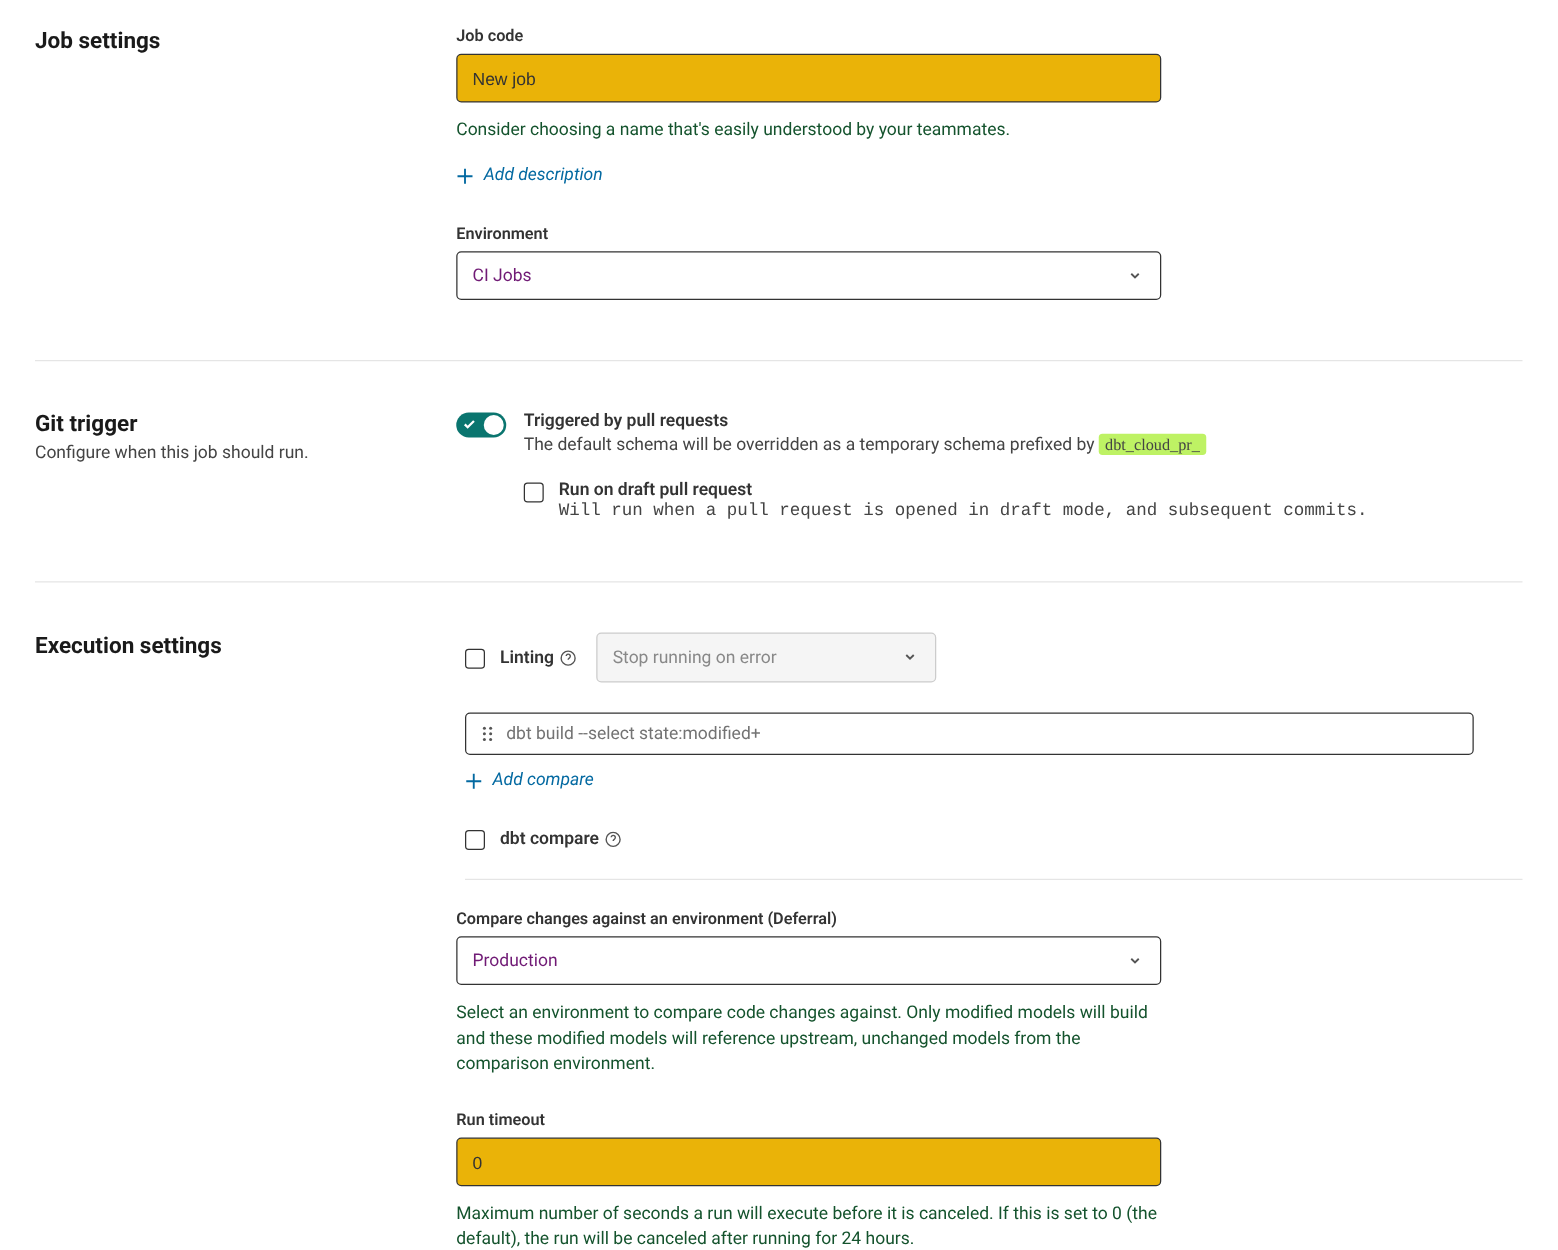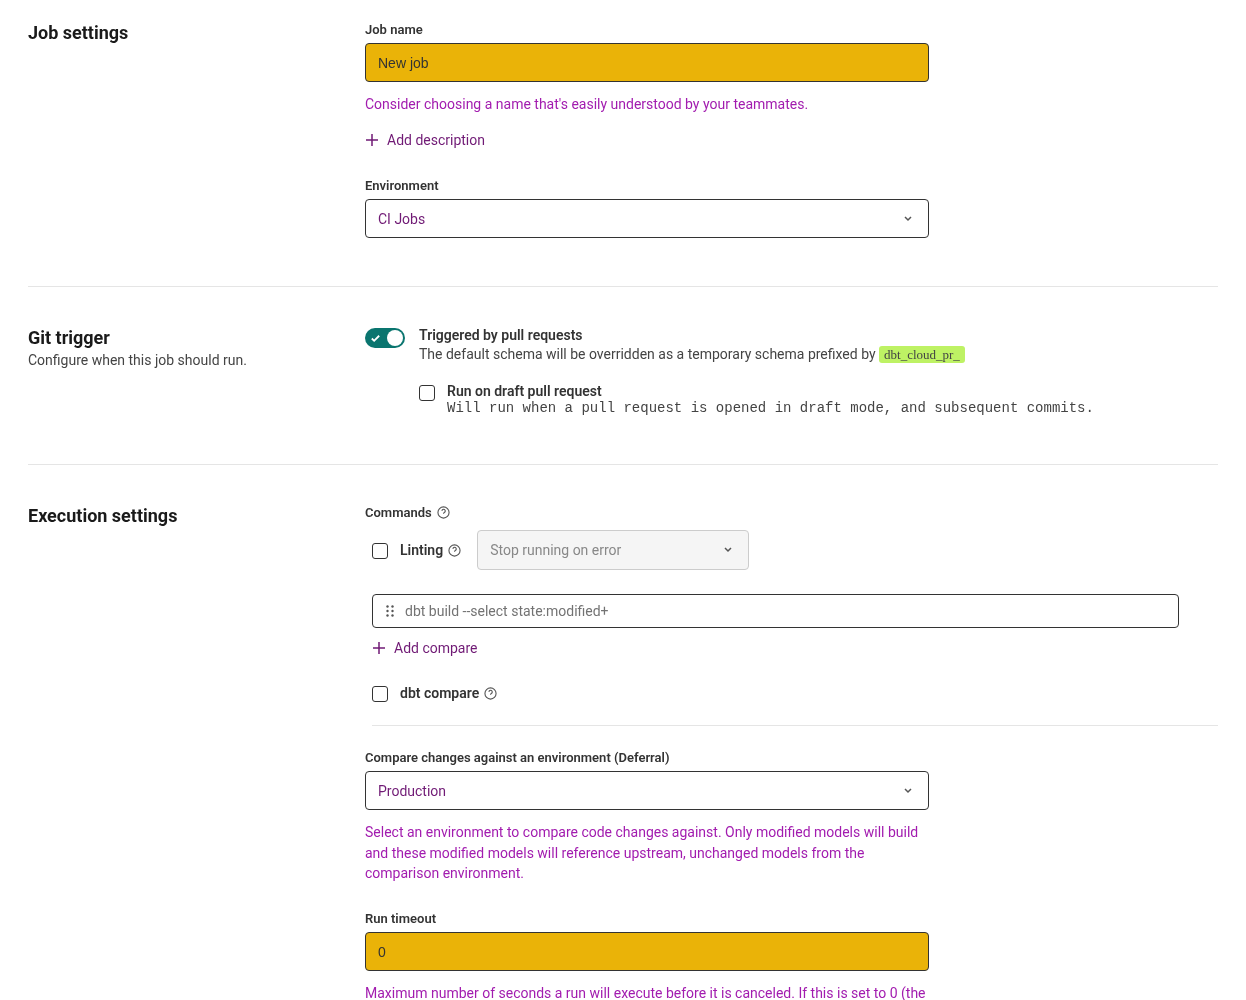--- a/index.html
+++ b/index.html
@@ -52,33 +52,34 @@
     height: 39px;
     border: 1px solid #333;
     border-radius: 4px;
     padding: 0 12px;
     font-size: 14px;
     color: #333;
     background: #eab308;
   }
   .helper-text {
     font-size: 14px;
-    color: #a21caf;
+    color: #14532d;
     margin-top: 12px;
     line-height: 1.45;
     max-width: 564px;
   }
   .icon-btn-row {
     display: inline-flex;
-    align-items: center;
+    align-items: flex-end;
     gap: 8px;
     margin-top: 18px;
-    color: #701a75;
+    color: #0369a1;
     cursor: pointer;
     font-size: 14px;
+    font-style: italic;
   }
   .plus-icon {
     width: 14px;
     height: 14px;
     display: inline-flex;
     align-items: center;
     justify-content: center;
   }
   .plus-icon svg { width: 14px; height: 14px; }
   .field-block { margin-top: 28px; }
@@ -253,21 +254,21 @@
   }
 </style>
 </head>
 <body>
 
 <div class="section">
   <div class="section-left">
     <div class="section-title">Job settings</div>
   </div>
   <div class="section-right">
-    <div class="field-label">Job name</div>
+    <div class="field-label">Job code</div>
     <input class="text-input" value="New job" style="">
     <div class="helper-text">Consider choosing a name that's easily understood by your teammates.</div>
     <div class="icon-btn-row">
       <span class="plus-icon">
         <svg viewBox="0 0 14 14" fill="none" stroke="currentColor" stroke-width="1.5">
             <path d="M7 1v12M1 7h12"></path>
           </svg>
       </span>
       <span>Add description</span>
     </div>
@@ -316,29 +317,20 @@
       </div>
     </div>
   </div>
 </div>
 
 <div class="section" style="padding-bottom:10px;">
   <div class="section-left">
     <div class="section-title">Execution settings</div>
   </div>
   <div class="section-right">
-    <div class="commands-header">
-      <span>Commands</span>
-      <span class="help-icon">
-        <svg viewBox="0 0 14 14" fill="none" stroke="currentColor" stroke-width="1.2">
-            <circle cx="7" cy="7" r="6"></circle>
-            <path d="M5.3 5.2a1.8 1.8 0 113 1.5c-.6.4-1.3.8-1.3 1.6M7 10.5h.01"></path>
-          </svg>
-      </span>
-    </div>
 
     <div class="linting-row">
       <div class="inline-row">
         <div class="checkbox"></div>
         <span class="checkbox-label" style="display:inline-flex;align-items:center;gap:5px;">
           <span>Linting</span>
           <span class="help-icon">
             <svg viewBox="0 0 14 14" fill="none" stroke="currentColor" stroke-width="1.2">
                 <circle cx="7" cy="7" r="6"></circle>
                 <path d="M5.3 5.2a1.8 1.8 0 113 1.5c-.6.4-1.3.8-1.3 1.6M7 10.5h.01"></path>

